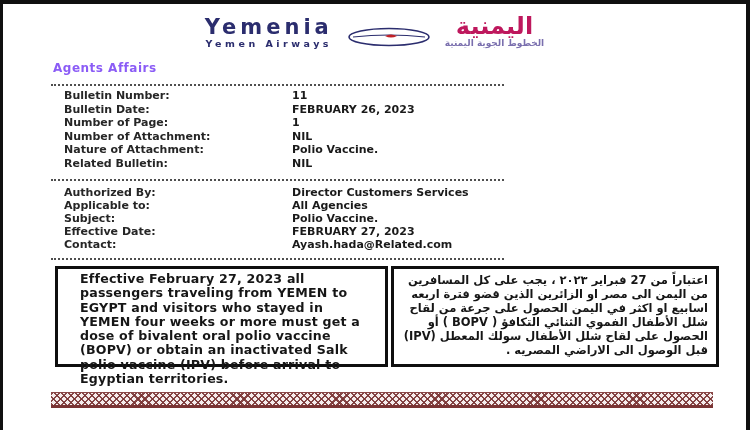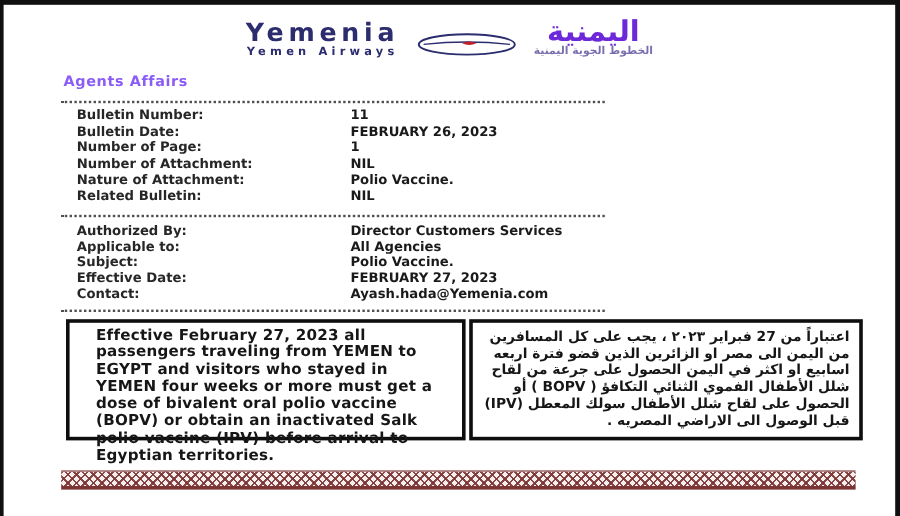--- a/index.html
+++ b/index.html
@@ -11,21 +11,21 @@
     color:#1c1c1c;overflow:hidden;
   }
   
   .logo-row{
     position:absolute;top:10px;left:0;width:100%;
     display:flex;justify-content:center;align-items:flex-end;gap:14px;
   }
   .logo-block{text-align:center;line-height:1.05;}
   .logo-en-title{font-size:21px;font-weight:bold;color:#2b2d6e;letter-spacing:4px;}
   .logo-en-sub{font-size:9.5px;font-weight:bold;color:#2b2d6e;letter-spacing:3.5px;margin-top:1px;}
-  .logo-ar-title{font-size:24px;font-weight:bold;color:#6d28d9;letter-spacing:2px;}
+  .logo-ar-title{font-size:24px;font-weight:bold;color:#be185d;letter-spacing:2px;}
   .logo-ar-sub{font-size:9px;font-weight:bold;color:#7a6fae;margin-top:0px;}
   .emblem{display:block;}
   
   .section-title{
     position:absolute;top:57px;left:50px;
     font-size:12px;font-weight:bold;color:#8b5cf6;letter-spacing:.5px;
   }
   .dotted{position:absolute;left:48px;width:453px;height:0;border-top:2px dotted #4f4f4f;}
   .dots-1{top:80px;}
   .dots-2{top:175px;}
@@ -130,21 +130,21 @@
         <span class="fvalue">Polio Vaccine.</span>
       </div>
 
       <div class="frow">
         <span class="flabel">Effective Date:</span>
         <span class="fvalue">FEBRUARY 27, 2023</span>
       </div>
 
       <div class="frow">
         <span class="flabel">Contact:</span>
-        <span class="fvalue">Ayash.hada@Yemenia.com</span>
+        <span class="fvalue">Ayash.hada@Related.com</span>
       </div>
     </div>
 
   <div class="dotted dots-3"></div>
 
   <div class="notice notice-en">
     <div class="txt">Effective February 27, 2023 all passengers traveling from YEMEN to EGYPT and visitors who stayed in YEMEN four weeks or more must get a dose of bivalent oral polio vaccine (BOPV) or obtain an inactivated Salk polio vaccine (IPV) before arrival to Egyptian territories.</div>
   </div>
   <div class="notice notice-ar">
     <div class="txt">اعتباراً من 27 فبراير ٢٠٢٣ ، يجب على كل المسافرين من اليمن الى مصر او الزائرين الذين قضو فترة اربعه اسابيع او اكثر في اليمن الحصول على جرعة من لقاح شلل الأطفال الفموي الثنائي التكافؤ ( BOPV ) أو الحصول على لقاح شلل الأطفال سولك المعطل (IPV) قبل الوصول الى الاراضي المصريه .</div>

